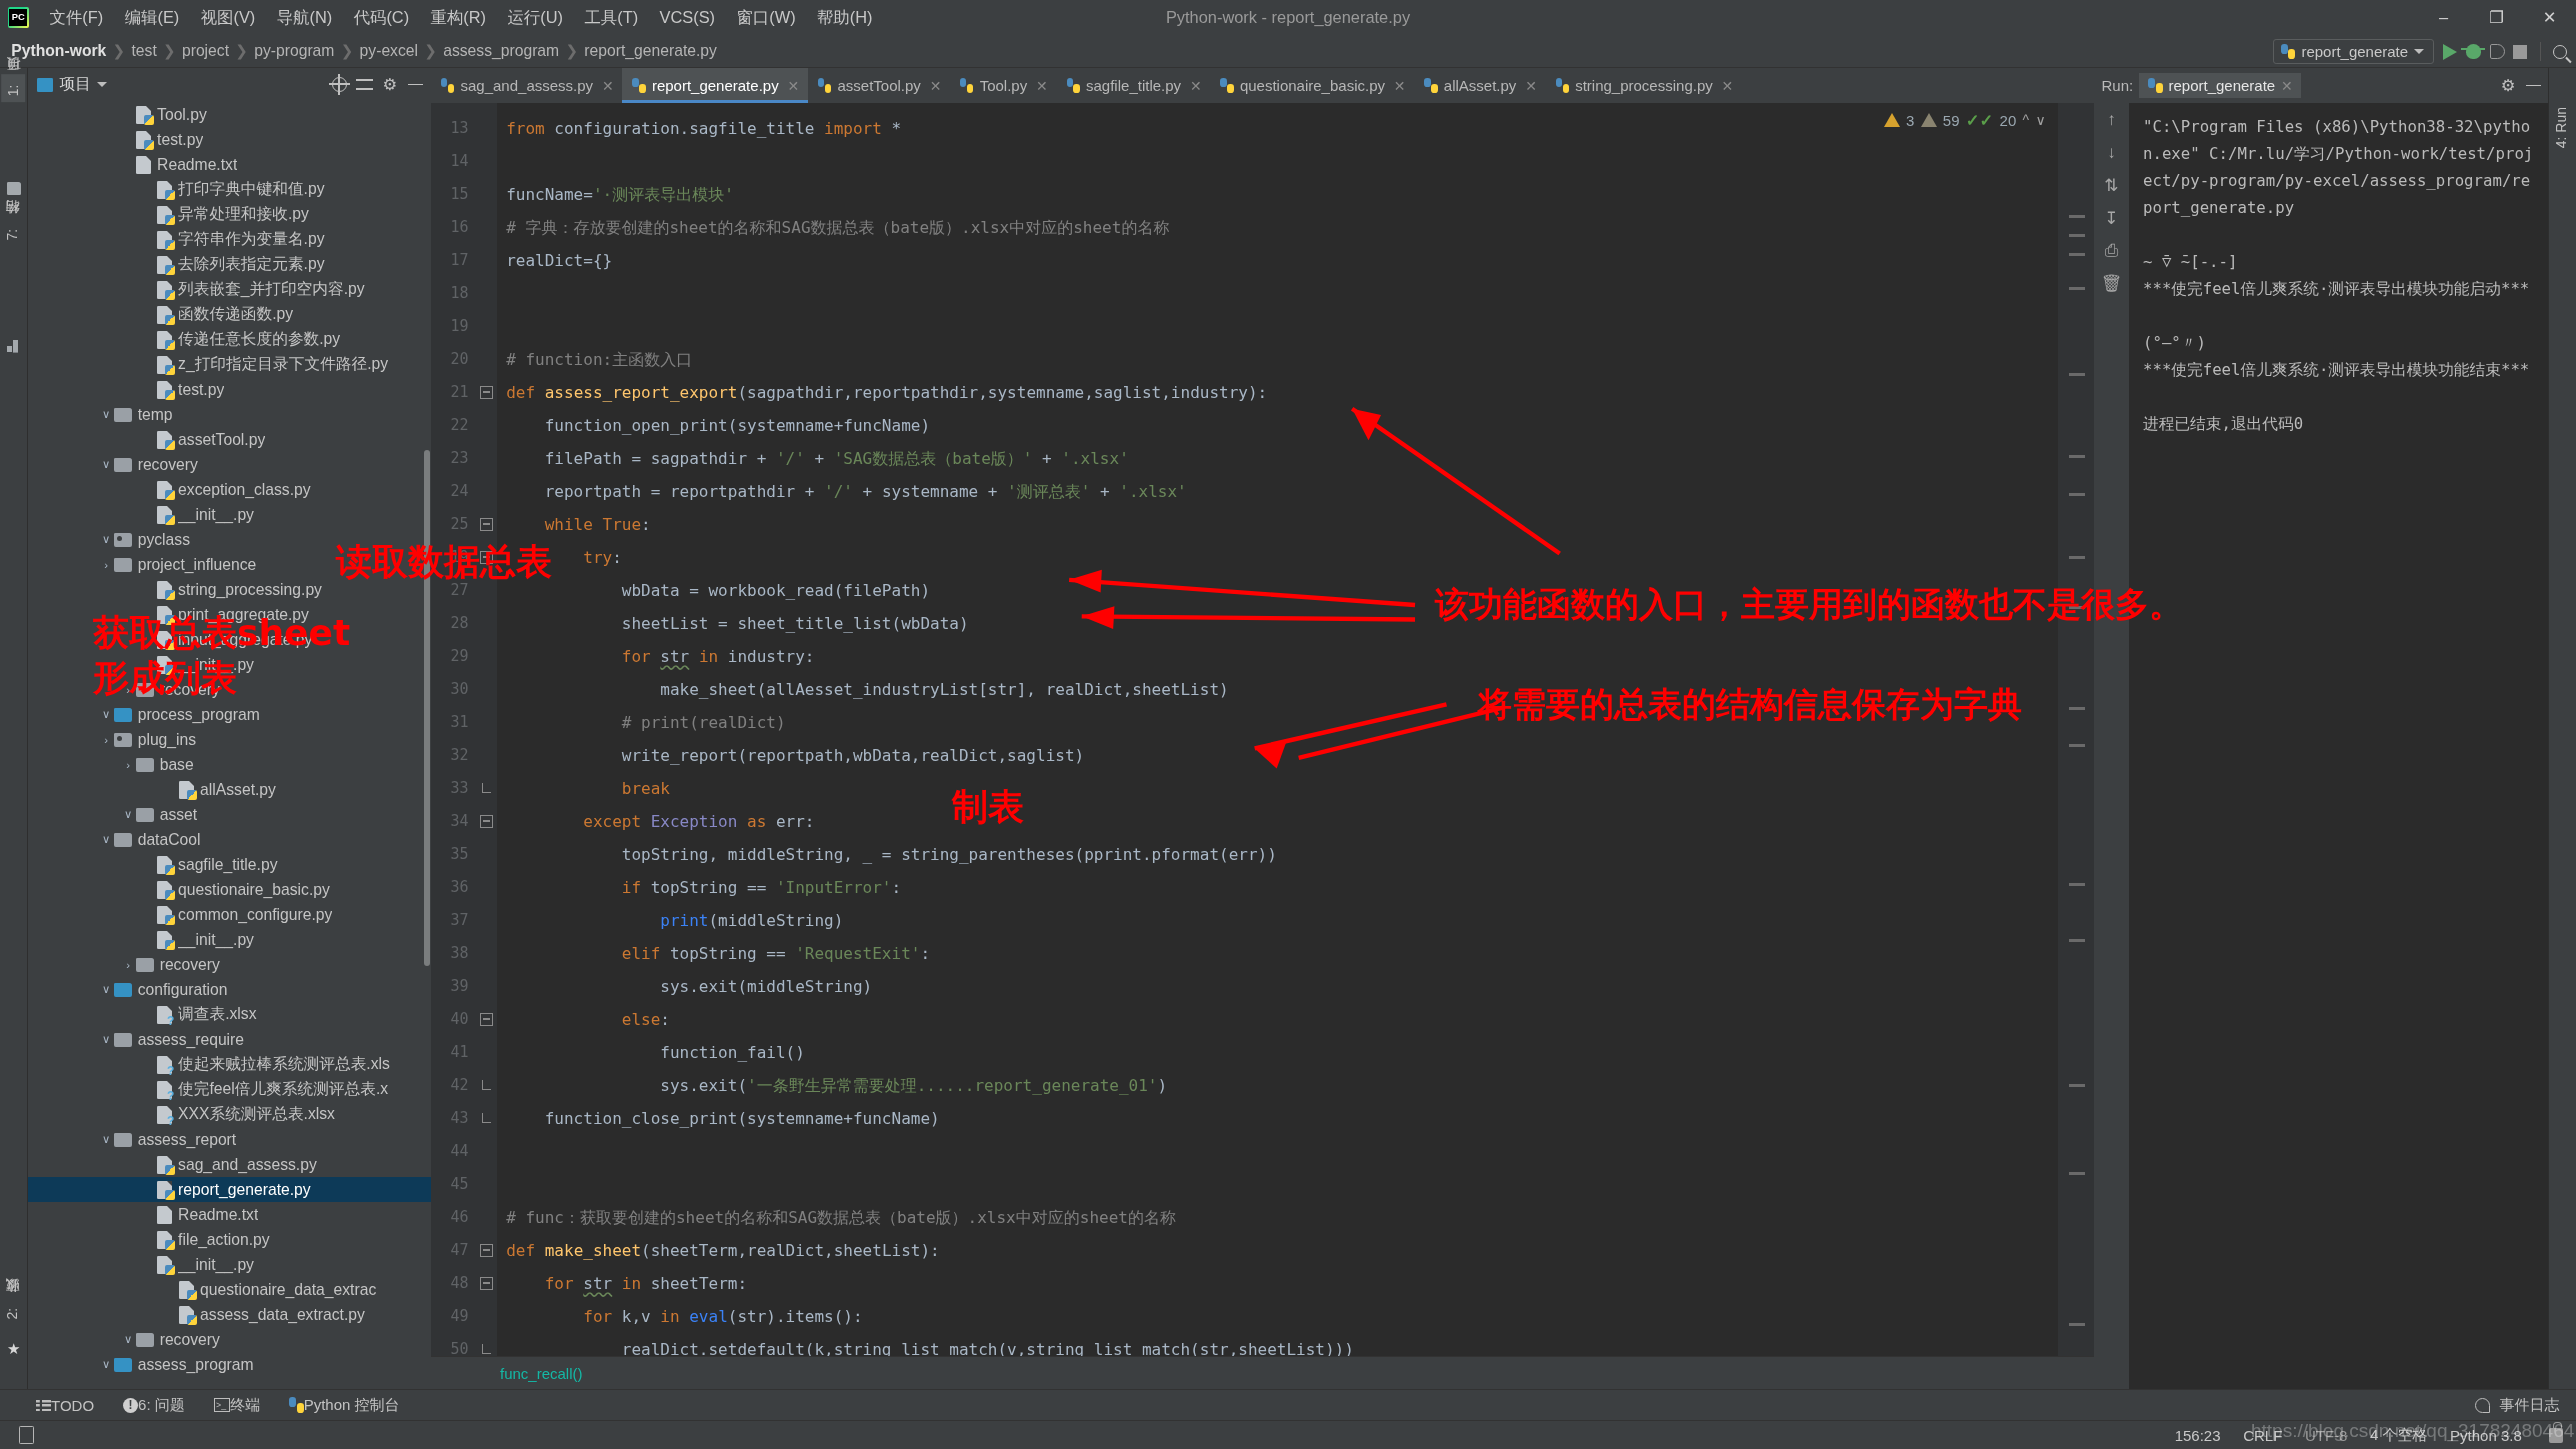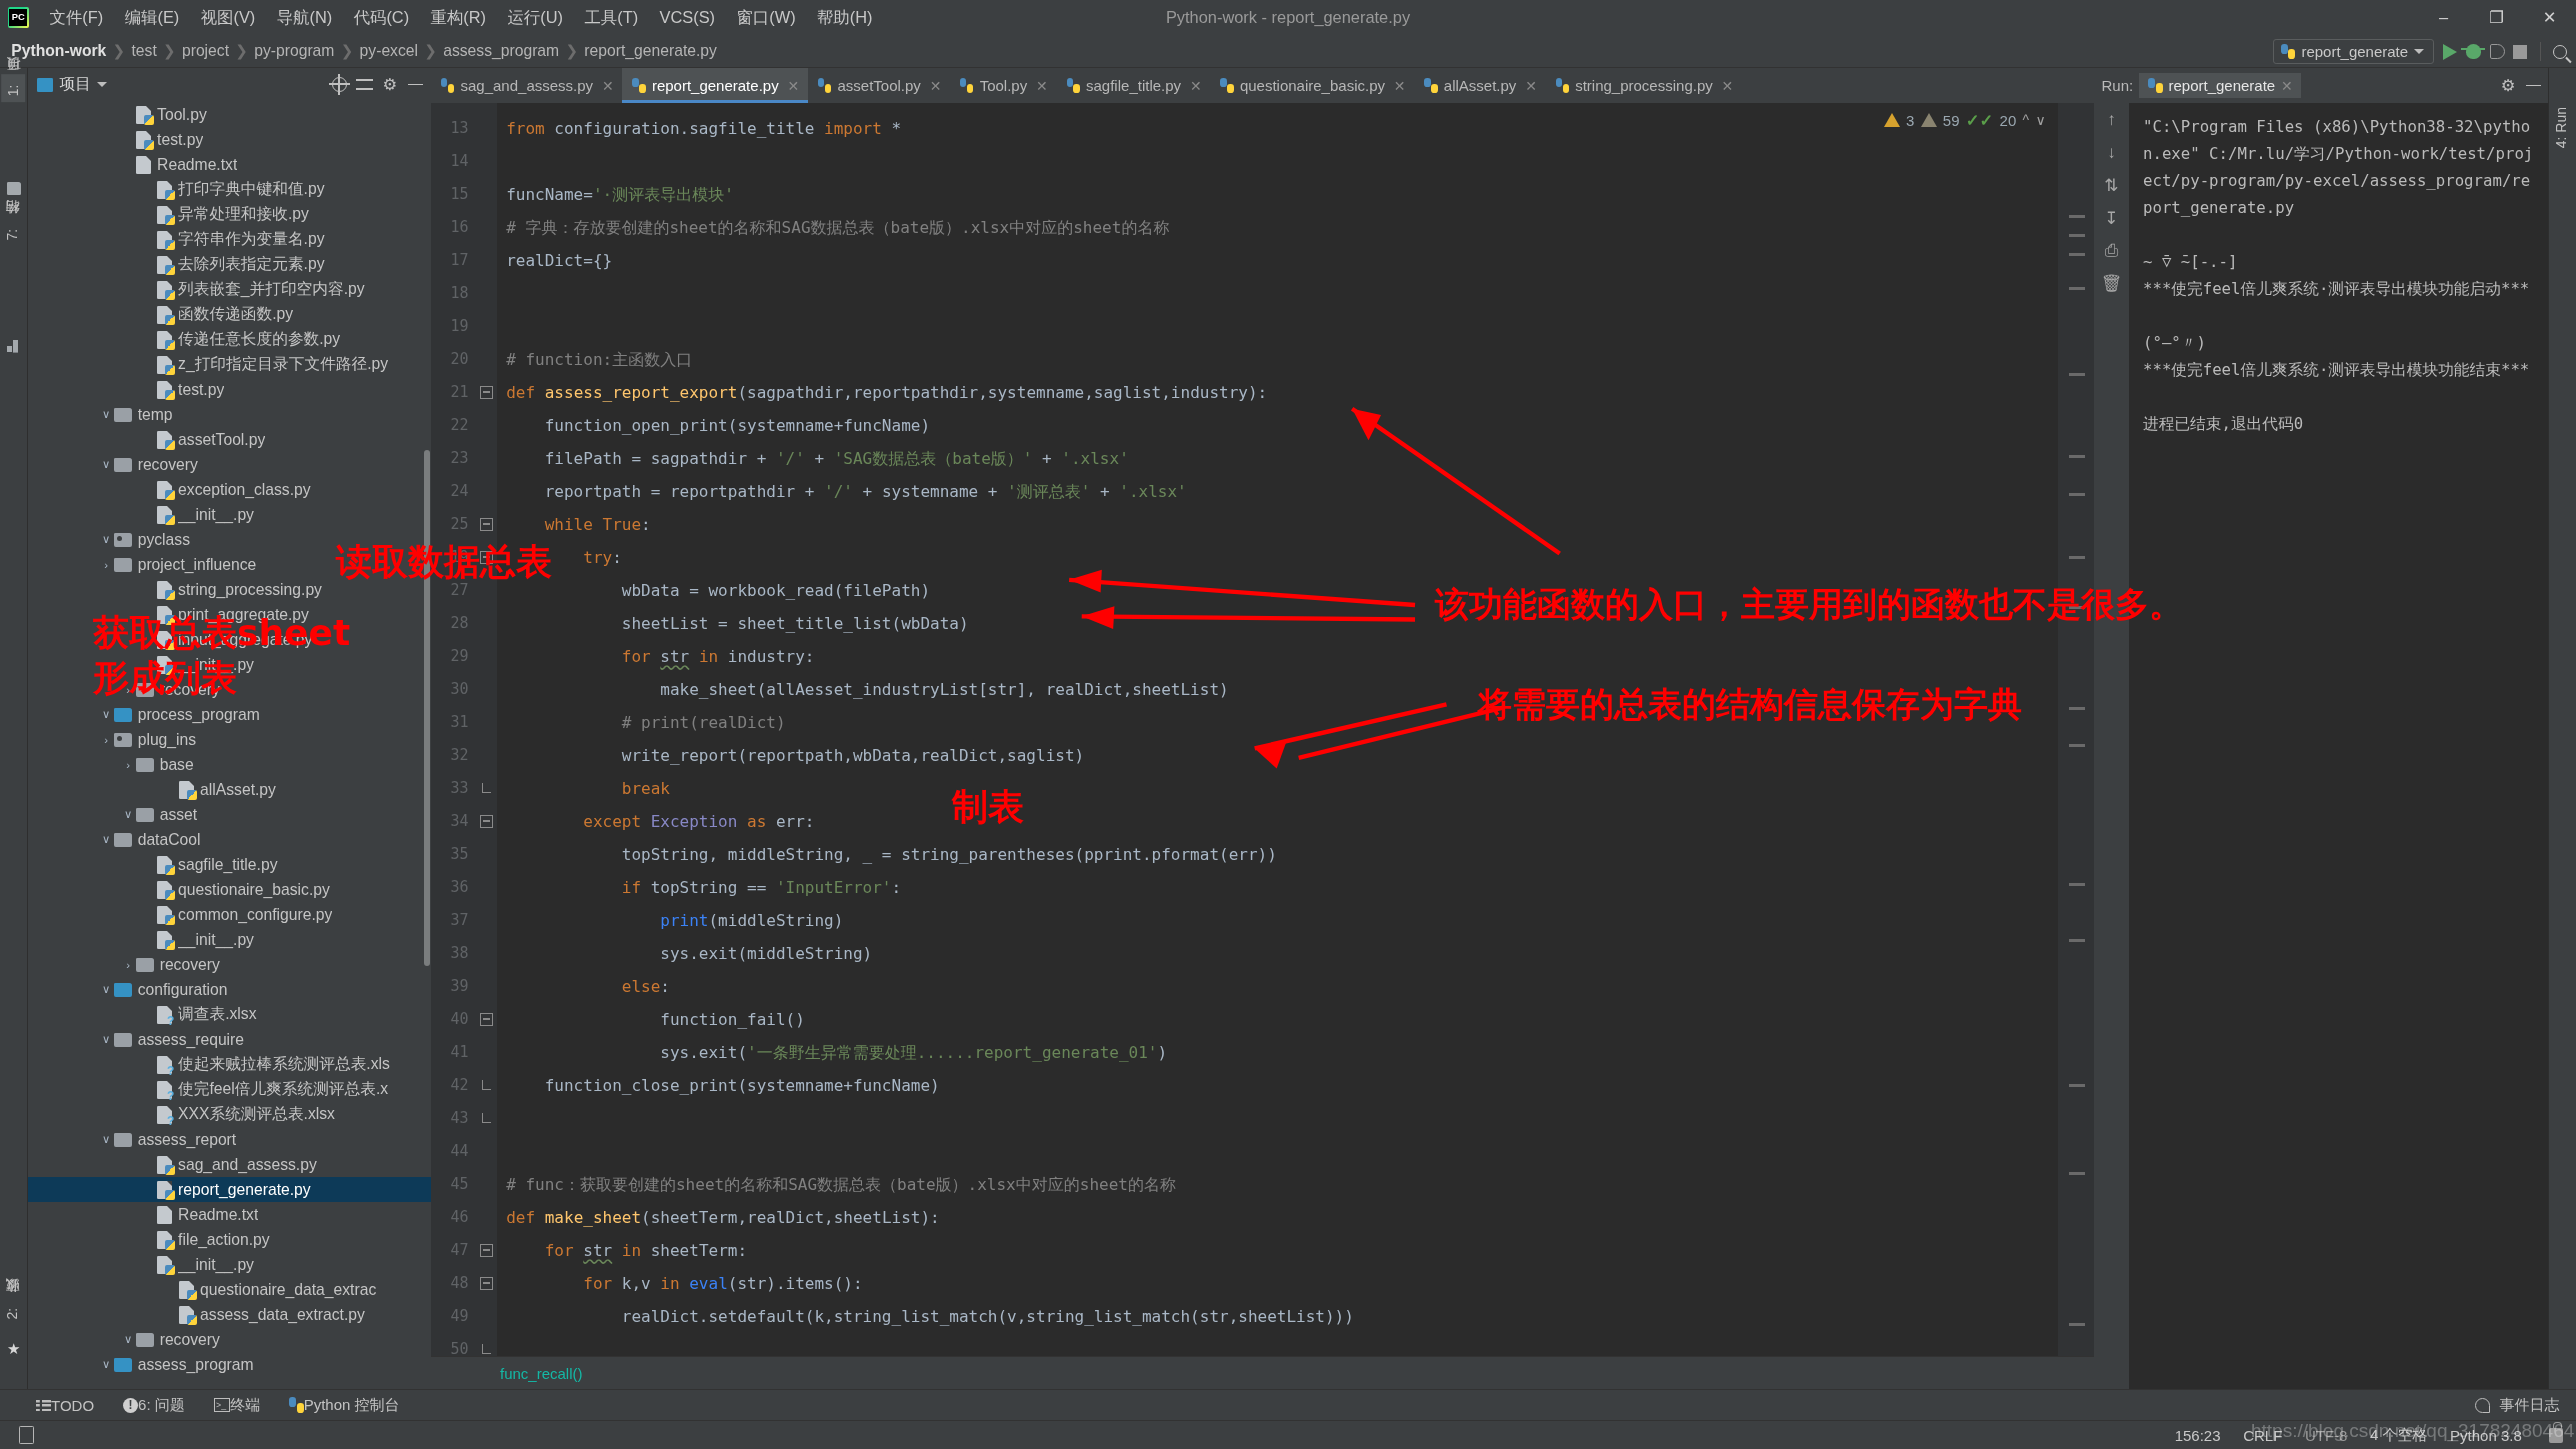--- a/index.html
+++ b/index.html
@@ -702,20 +702,21 @@
             <div class="cline">            sheetList = sheet_title_list(wbData)</div>
             <div class="cline">            <span class="kw">for</span> <span class="u">str</span> <span class="kw">in</span> industry:</div>
             <div class="cline">                make_sheet(allAesset_industryList[str], realDict,sheetList)</div>
             <div class="cline">            <span class="com"># print(realDict)</span></div>
             <div class="cline">            write_report(reportpath,wbData,realDict,saglist)</div>
             <div class="cline">            <span class="kw">break</span></div>
             <div class="cline">        <span class="kw">except</span> <span class="cls">Exception</span> <span class="kw">as</span> err:</div>
             <div class="cline">            topString, middleString, _ = string_parentheses(pprint.pformat(err))</div>
             <div class="cline">            <span class="kw">if</span> topString == <span class="str">'InputError'</span>:</div>
             <div class="cline">                <span class="bi">print</span>(middleString)</div>
+            <div class="cline">            <span class="kw">elif</span> topString == <span class="str">'RequestExit'</span>:</div>
             <div class="cline">                sys.exit(middleString)</div>
             <div class="cline">            <span class="kw">else</span>:</div>
             <div class="cline">                function_fail()</div>
             <div class="cline">                sys.exit(<span class="str">'一条野生异常需要处理......report_generate_01'</span>)</div>
             <div class="cline">    function_close_print(systemname+funcName)</div>
             <div class="cline">&nbsp;</div>
             <div class="cline">&nbsp;</div>
             <div class="cline"><span class="com"># func：获取要创建的sheet的名称和SAG数据总表（bate版）.xlsx中对应的sheet的名称</span></div>
             <div class="cline"><span class="kw">def</span> <span class="fn">make_sheet</span>(sheetTerm,realDict,sheetList):</div>
             <div class="cline">    <span class="kw">for</span> <span class="u">str</span> <span class="kw">in</span> sheetTerm:</div>

